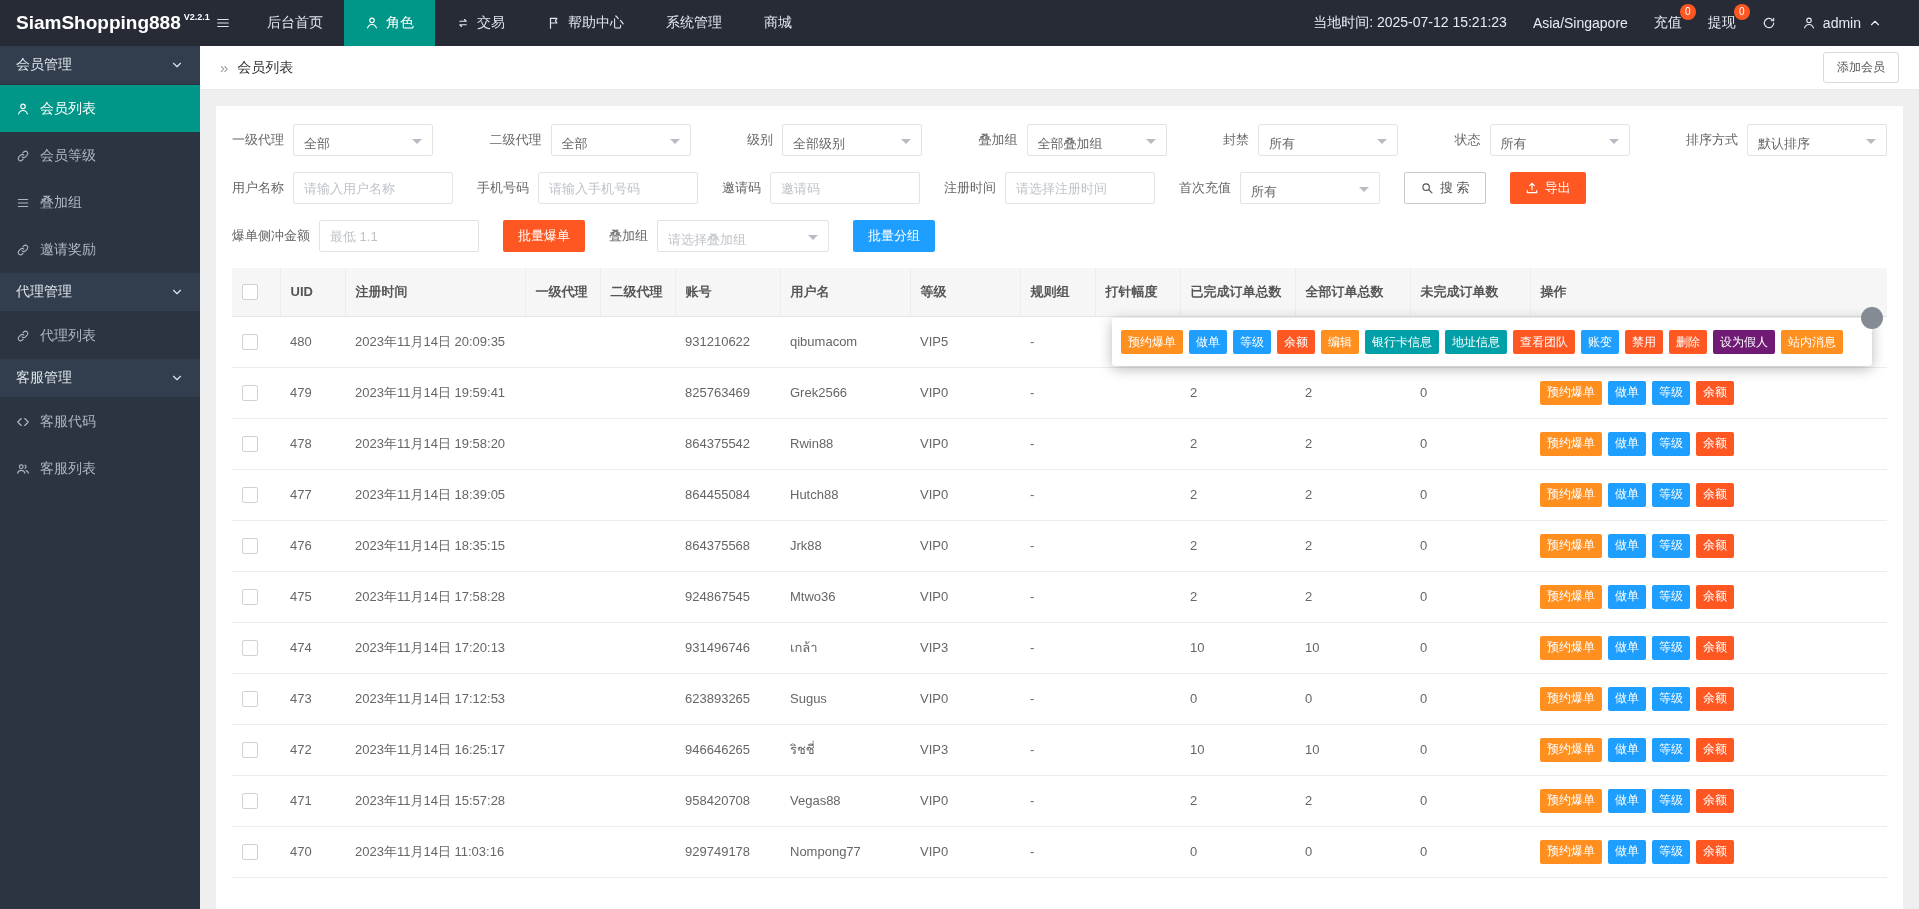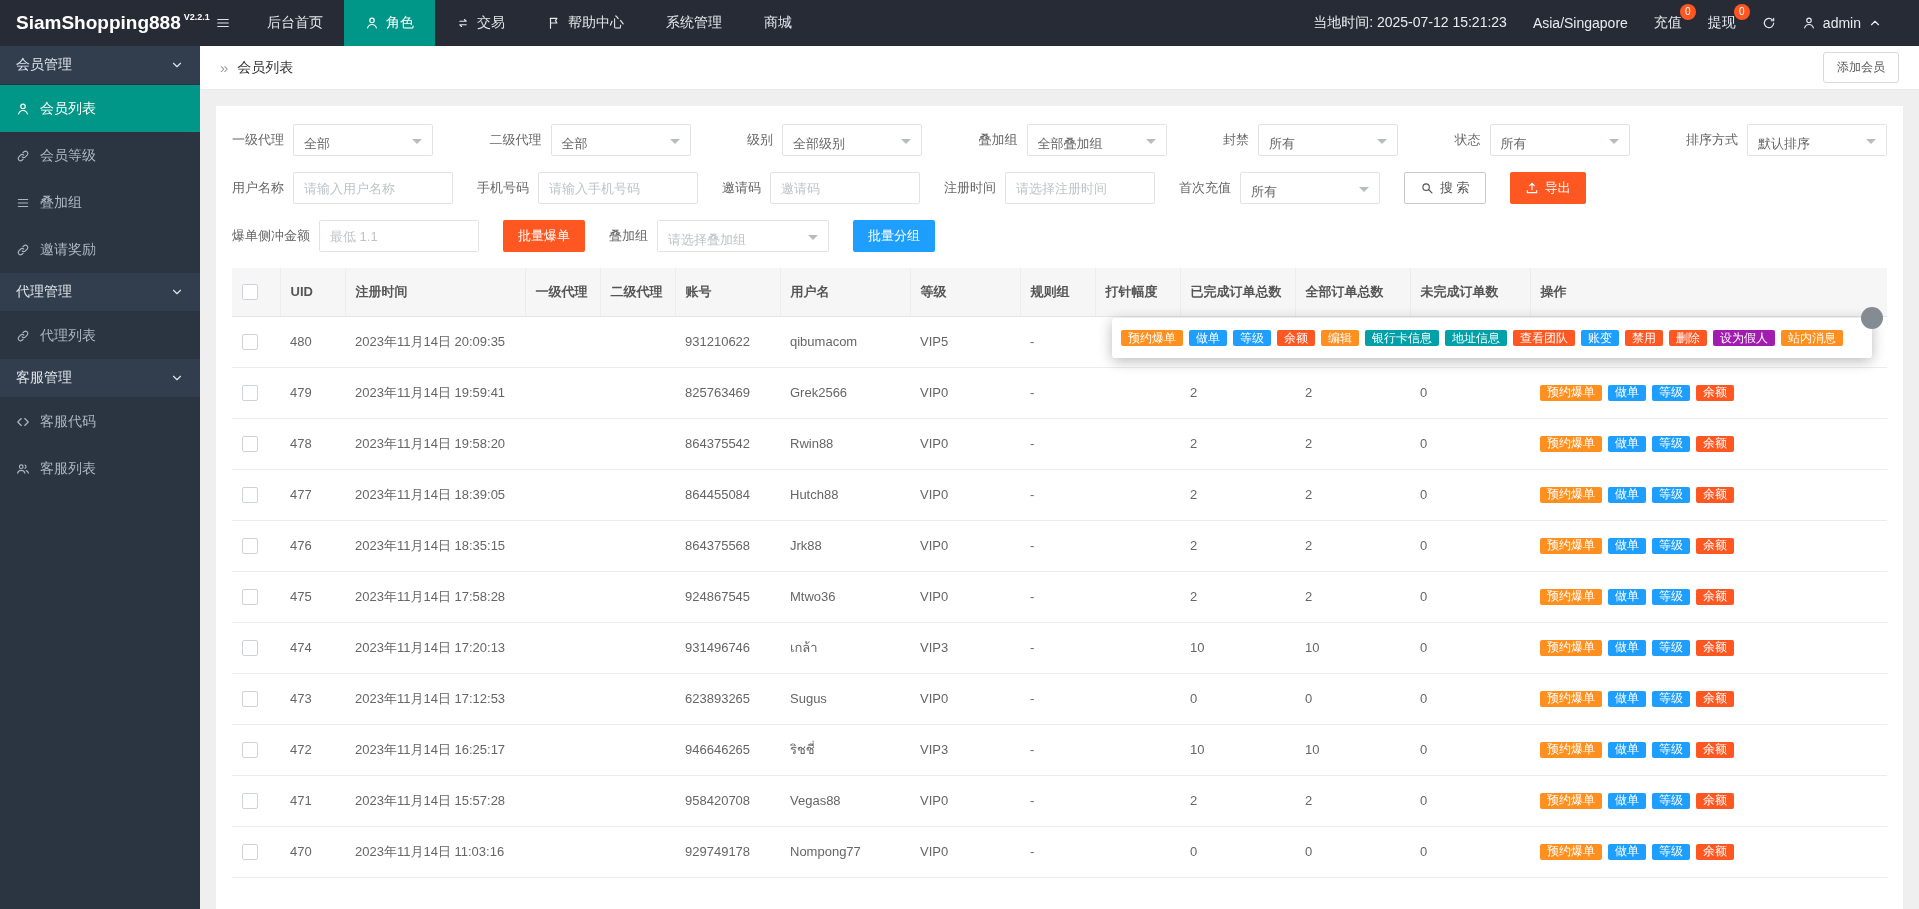--- a/index.html
+++ b/index.html
@@ -54,26 +54,26 @@
   .finput.short{width:150px}
   .finput::placeholder{color:#bfc3c9}
 
   .btn{display:inline-flex;align-items:center;justify-content:center;gap:6px;border:none;border-radius:2px;
     font-size:12px;color:#fff;cursor:pointer;white-space:nowrap}
   .btn-ctl{height:32px;padding:0 15px;font-size:13px}
   .btn-search{background:#fff;border:1px solid #c9c9c9;color:#555}
   .btn-export{background:#ff5722}
   .btn-bulk-burst{background:#ff5722}
   .btn-bulk-group{background:#1e9fff}
-  .btn-sm{height:16px;padding:8px 7px}
+  .btn-sm{height:24px;padding:8px 7px}
   .btn-orange{background:#ff8f1f}
   .btn-blue{background:#1e9fff}
   .btn-red{background:#ff5722}
   .btn-teal{background:#00a0a8}
-  .btn-green{background:#a21caf}
+  .btn-green{background:#701a75}
 
   
   .table-wrap{position:relative;margin-top:10px}
   table{width:100%;border-collapse:collapse;table-layout:fixed}
   th{background:#f6f6f6;font-weight:bold;text-align:left;font-size:13px;color:#555;padding:0 10px;height:48px;
     border-bottom:1px solid #e6e6e6;border-right:1px solid #ededed;overflow:hidden;white-space:nowrap}
   th:last-child{border-right:none}
   td{font-size:13px;color:#666;padding:0 10px;height:51px;border-bottom:1px solid #ececec;background:#fff;
     overflow:hidden;white-space:nowrap}
   .cb{width:16px;height:16px;border:1px solid #cfd3d7;border-radius:2px;background:#fff;display:inline-block;

